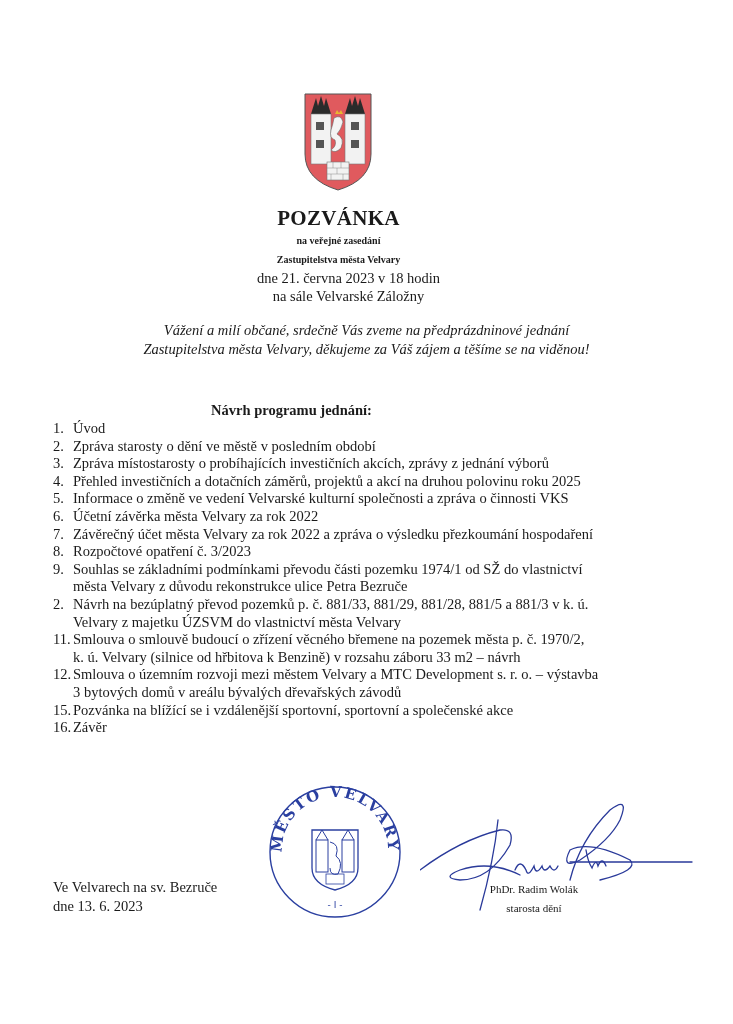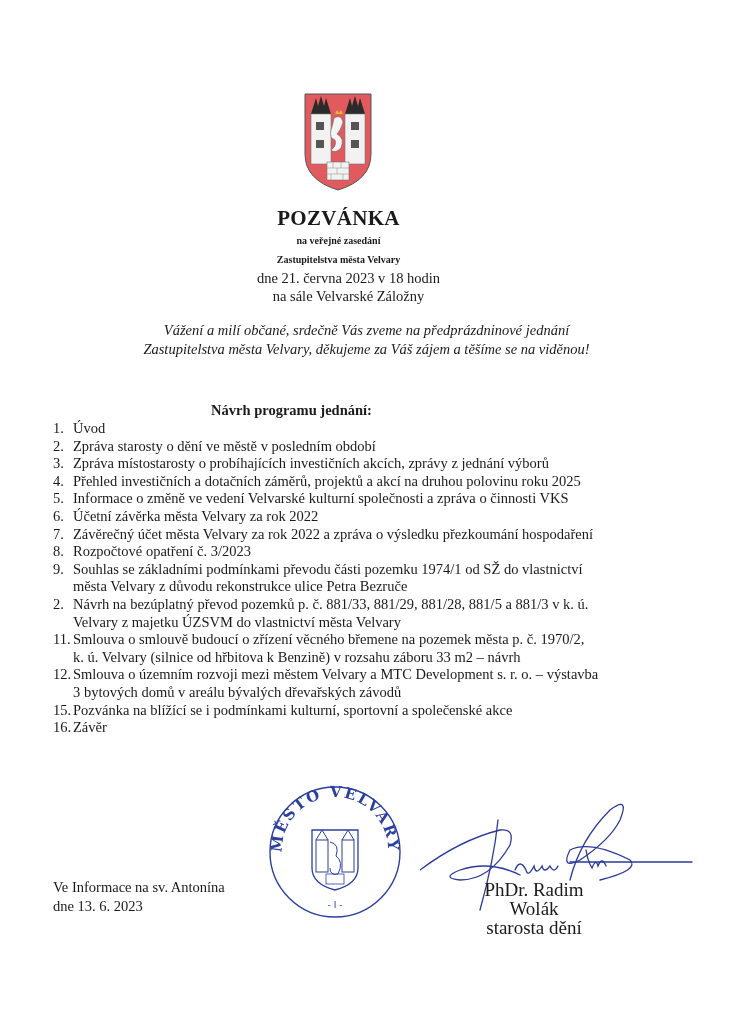--- a/index.html
+++ b/index.html
@@ -15,21 +15,21 @@
     .program-heading { position: absolute; left: 0; width: 583px; top: 402px; text-align: center;
       font-weight: bold; font-size: 14.5px; }
     .program { position: absolute; left: 53px; top: 420px; width: 670px; list-style: none; margin: 0; padding: 0;
       font-size: 14.5px; line-height: 17.6px; }
     .program li { display: flex; }
     .program .num { width: 20px; flex: 0 0 20px; text-align: left; }
     .program .txt { flex: 1; white-space: pre-line; }
     .stamp { position: absolute; left: 260px; top: 780px; width: 150px; height: 140px; }
     .place-date { position: absolute; left: 53px; top: 878px; font-size: 14.5px; line-height: 19px; }
     .signature { position: absolute; left: 420px; top: 800px; width: 280px; height: 120px; }
-    .signer { position: absolute; left: 474px; top: 880px; width: 120px; text-align: center; font-size: 19px; line-height: 19px; }
+    .signer { position: absolute; left: 474px; top: 880px; width: 120px; text-align: center; font-size: 11px; line-height: 19px; }
   </style>
 </head>
 <body>
 
 <svg class="crest" viewBox="0 0 70 100">
   <path d="M2 2 H68 V62 Q68 88 35 98 Q2 88 2 62 Z" fill="#e05a5e" stroke="#555" stroke-width="1"></path>
 
   <polygon points="8,22 13,6 15,14 18,4 21,14 23,6 28,22" fill="#2b2b2b"></polygon>
   <rect x="8" y="22" width="20" height="50" fill="#f2f2f2" stroke="#777" stroke-width="0.6"></rect>
   <rect x="13" y="30" width="8" height="8" fill="#555"></rect>
@@ -109,21 +109,21 @@
       <span class="txt">Smlouva o smlouvě budoucí o zřízení věcného břemene na pozemek města p. č. 1970/2,
 k. ú. Velvary (silnice od hřbitova k Benzině) v rozsahu záboru 33 m2 – návrh</span>
     </li>
   <li>
       <span class="num">12.</span>
       <span class="txt">Smlouva o územním rozvoji mezi městem Velvary a MTC Development s. r. o. – výstavba
 3 bytových domů v areálu bývalých dřevařských závodů</span>
     </li>
   <li>
       <span class="num">15.</span>
-      <span class="txt">Pozvánka na blížící se i podmínkami kulturní, sportovní a společenské akce</span>
+      <span class="txt">Pozvánka na blížící se i vzdálenější sportovní, sportovní a společenské akce</span>
     </li>
   <li>
       <span class="num">16.</span>
       <span class="txt">Závěr</span>
     </li>
 </ol>
 
 <svg class="stamp" viewBox="0 0 150 140">
   <defs>
     <path id="stampArc" d="M22 70 A53 53 0 0 1 128 70"></path>
@@ -135,21 +135,21 @@
   <path d="M52 50 H98 V88 Q98 104 75 110 Q52 104 52 88 Z" fill="none" stroke="#2a3fa0" stroke-width="1.3"></path>
   <rect x="56" y="60" width="12" height="32" fill="none" stroke="#2a3fa0" stroke-width="1"></rect>
   <rect x="82" y="60" width="12" height="32" fill="none" stroke="#2a3fa0" stroke-width="1"></rect>
   <path d="M56 60 L62 50 L68 60 M82 60 L88 50 L94 60" fill="none" stroke="#2a3fa0" stroke-width="1"></path>
   <path d="M70 62 Q80 64 76 76 Q84 82 78 94 Q70 96 70 88" fill="none" stroke="#2a3fa0" stroke-width="1"></path>
   <rect x="66" y="94" width="18" height="10" fill="none" stroke="#2a3fa0" stroke-width="0.8"></rect>
   <text x="75" y="128" text-anchor="middle" font-family="DejaVu Sans, sans-serif" font-size="9" fill="#2a3fa0">- I -</text>
 </svg>
 
 <div class="place-date">
-  <div>Ve Informace na sv. Antonína</div>
+  <div>Ve Velvarech na sv. Bezruče</div>
   <div>dne 13. 6. 2023</div>
 </div>
 
 <svg class="signature" viewBox="0 0 280 120">
   <g fill="none" stroke="#2a3a9a" stroke-width="1.3" stroke-linecap="round">
     <path d="M0 70 Q40 40 80 30 Q95 28 90 45 Q70 80 40 80 Q20 78 40 70 Q70 60 100 75"></path>
     <path d="M78 20 Q74 60 60 110"></path>
     <path d="M95 70 Q100 58 106 70 Q108 78 114 66 Q116 76 122 66 Q124 74 130 66 Q134 74 138 66"></path>
     <path d="M150 80 Q160 40 190 10 Q210 -5 200 20 Q190 40 160 60 Q140 70 150 50 Q170 40 210 60 Q220 70 180 80"></path>
     <path d="M166 50 Q168 62 172 68 Q176 58 178 66 Q182 56 186 66"></path>

